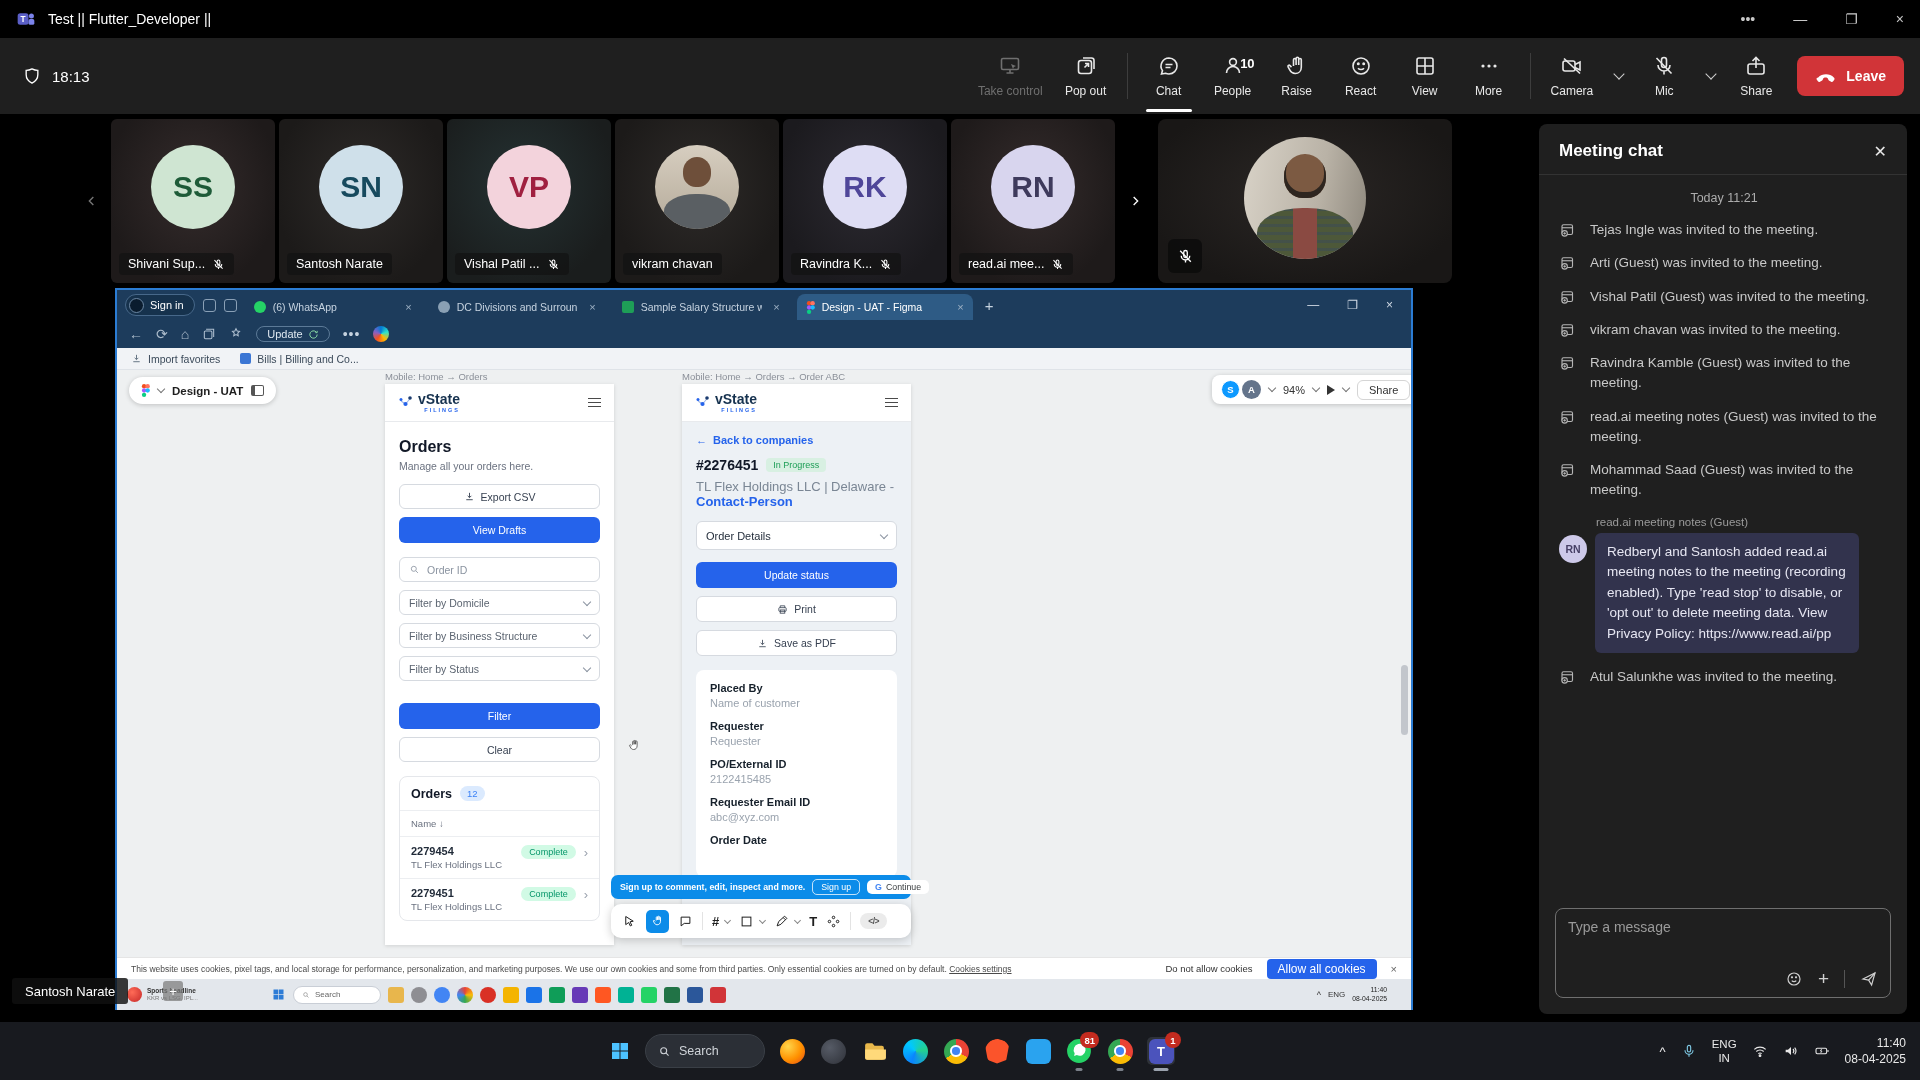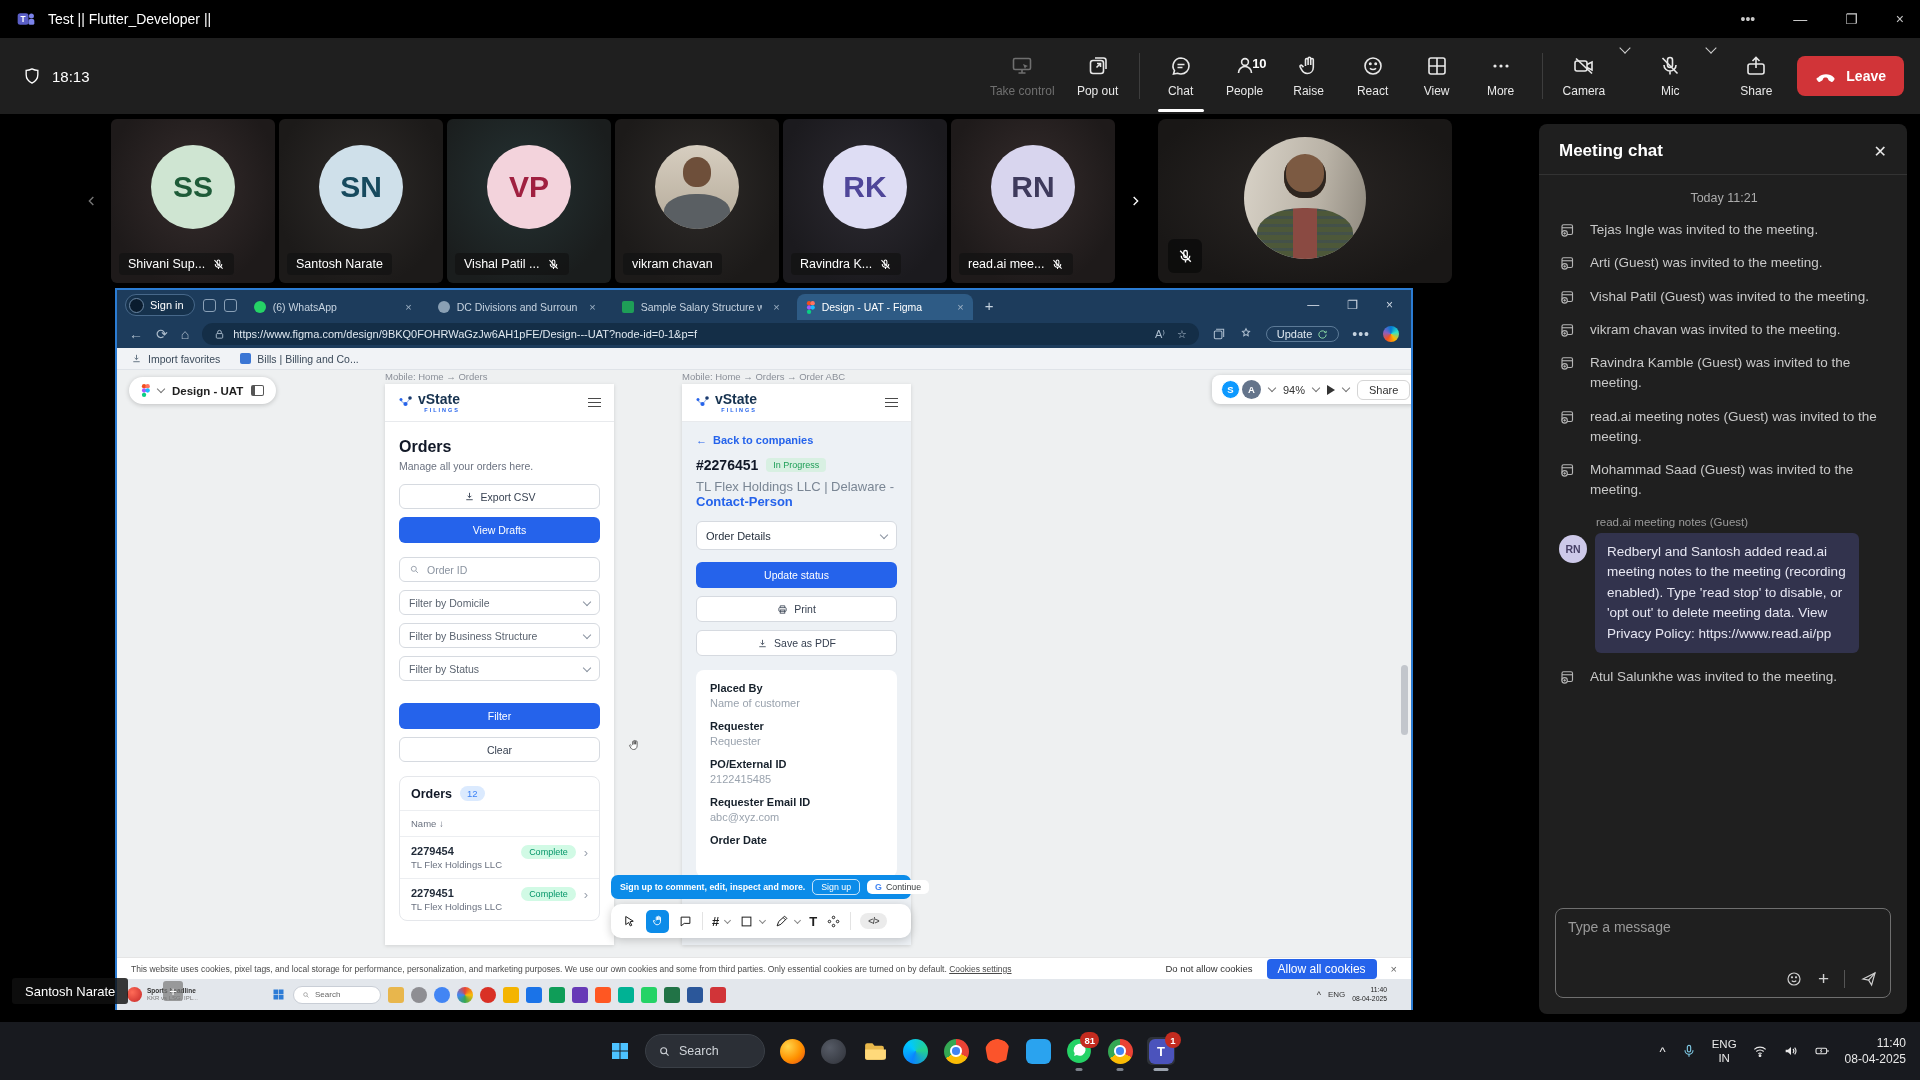--- a/index.html
+++ b/index.html
@@ -18,21 +18,21 @@
   
   .toolbar { position:absolute; top:38px; left:0; right:0; height:76px; background:#1f1f1f; }
   .timer { position:absolute; left:22px; top:0; height:100%; display:flex; align-items:center; gap:10px; color:#fff; font-size:15px; }
   .toolbar-right { position:absolute; right:16px; top:0; height:100%; display:flex; align-items:center; gap:18px; }
   .tb-btn { display:flex; flex-direction:column; align-items:center; gap:6px; color:#e8e8e8; font-size:12px; min-width:46px; position:relative; padding:6px 2px; }
   .tb-btn svg { width:24px; height:24px; color:#e8e8e8; }
   .tb-btn.disabled, .tb-btn.disabled svg { color:#6f6f6f; }
   .tb-btn.active::after { content:""; position:absolute; bottom:-8px; left:50%; transform:translateX(-50%); width:46px; height:3px; background:#fff; border-radius:2px; }
   .tb-divider { width:1px; height:46px; background:#3d3d3d; }
   .dev-badge { position:absolute; top:2px; right:-10px; font-weight:bold; font-size:13px; color:#fff; }
-  .dd-group { display:flex; align-items:flex-start; gap:14px; }
+  .dd-group { display:flex; align-items:center; gap:20px; }
   .chev { width:8px; height:8px; border-right:1.6px solid #cfcfcf; border-bottom:1.6px solid #cfcfcf; transform:rotate(45deg); margin-top:-4px; }
   .leave-btn { background:#d13438; border-radius:8px; height:40px; padding:0 18px; display:flex; align-items:center; gap:9px; color:#fff; font-weight:bold; font-size:14px; }
   .leave-btn svg { width:22px; height:22px; }
 
   
   .filmstrip { position:absolute; top:119px; left:0; height:166px; width:100%; }
   .strip-nav { position:absolute; top:0; height:164px; width:36px; display:flex; align-items:center; justify-content:center; color:#8a8a8a; }
   .strip-nav svg { width:16px; height:16px; }
   .tile { position:absolute; top:0; width:164px; height:164px; border-radius:6px; background:radial-gradient(ellipse at 50% 42%, #352c2c 0%, #1e1a1a 75%); overflow:hidden; }
   .tile.t2 { background:radial-gradient(ellipse at 50% 42%, #2e2b29 0%, #1c1a19 75%); }
@@ -485,33 +485,20 @@
         <span>—</span>
         <span>❐</span>
         <span>×</span>
       </div>
     </div>
 
     <div class="urlbar">
       <span class="nav">←</span>
       <span class="nav">⟳</span>
       <span class="nav">⌂</span>
-      <div class="address">
-        <span class="lock">
-          <svg viewBox="0 0 24 24" fill="none" stroke="currentColor" stroke-width="2">
-              <rect x="5" y="10" width="14" height="10" rx="2"></rect>
-              <path d="M8 10V7a4 4 0 0 1 8 0v3"></path>
-            </svg>
-        </span>
-        <span>https://www.figma.com/design/9BKQ0FOHRWaGzJw6AH1pFE/Design---UAT?node-id=0-1&amp;p=f</span>
-        <span class="addr-right">
-          <span>A⁾</span>
-          <span>☆</span>
-        </span>
-      </div>
       <svg width="14" height="14" viewBox="0 0 24 24" fill="none" stroke="#aebfd0" stroke-width="1.8">
           <path d="M7 4h13v13"></path>
           <rect x="4" y="7" width="13" height="13" rx="2"></rect>
         </svg>
       <svg width="14" height="14" viewBox="0 0 24 24" fill="none" stroke="#aebfd0" stroke-width="1.8">
           <path d="m12 3 2 4 4 .5-3 3 .8 4.5L12 13l-3.8 2 .8-4.5-3-3L10 7z"></path>
         </svg>
       <div class="update-pill">
         <span>Update</span>
         <svg width="11" height="11" viewBox="0 0 24 24" fill="none" stroke="#8fe3a8" stroke-width="2">

